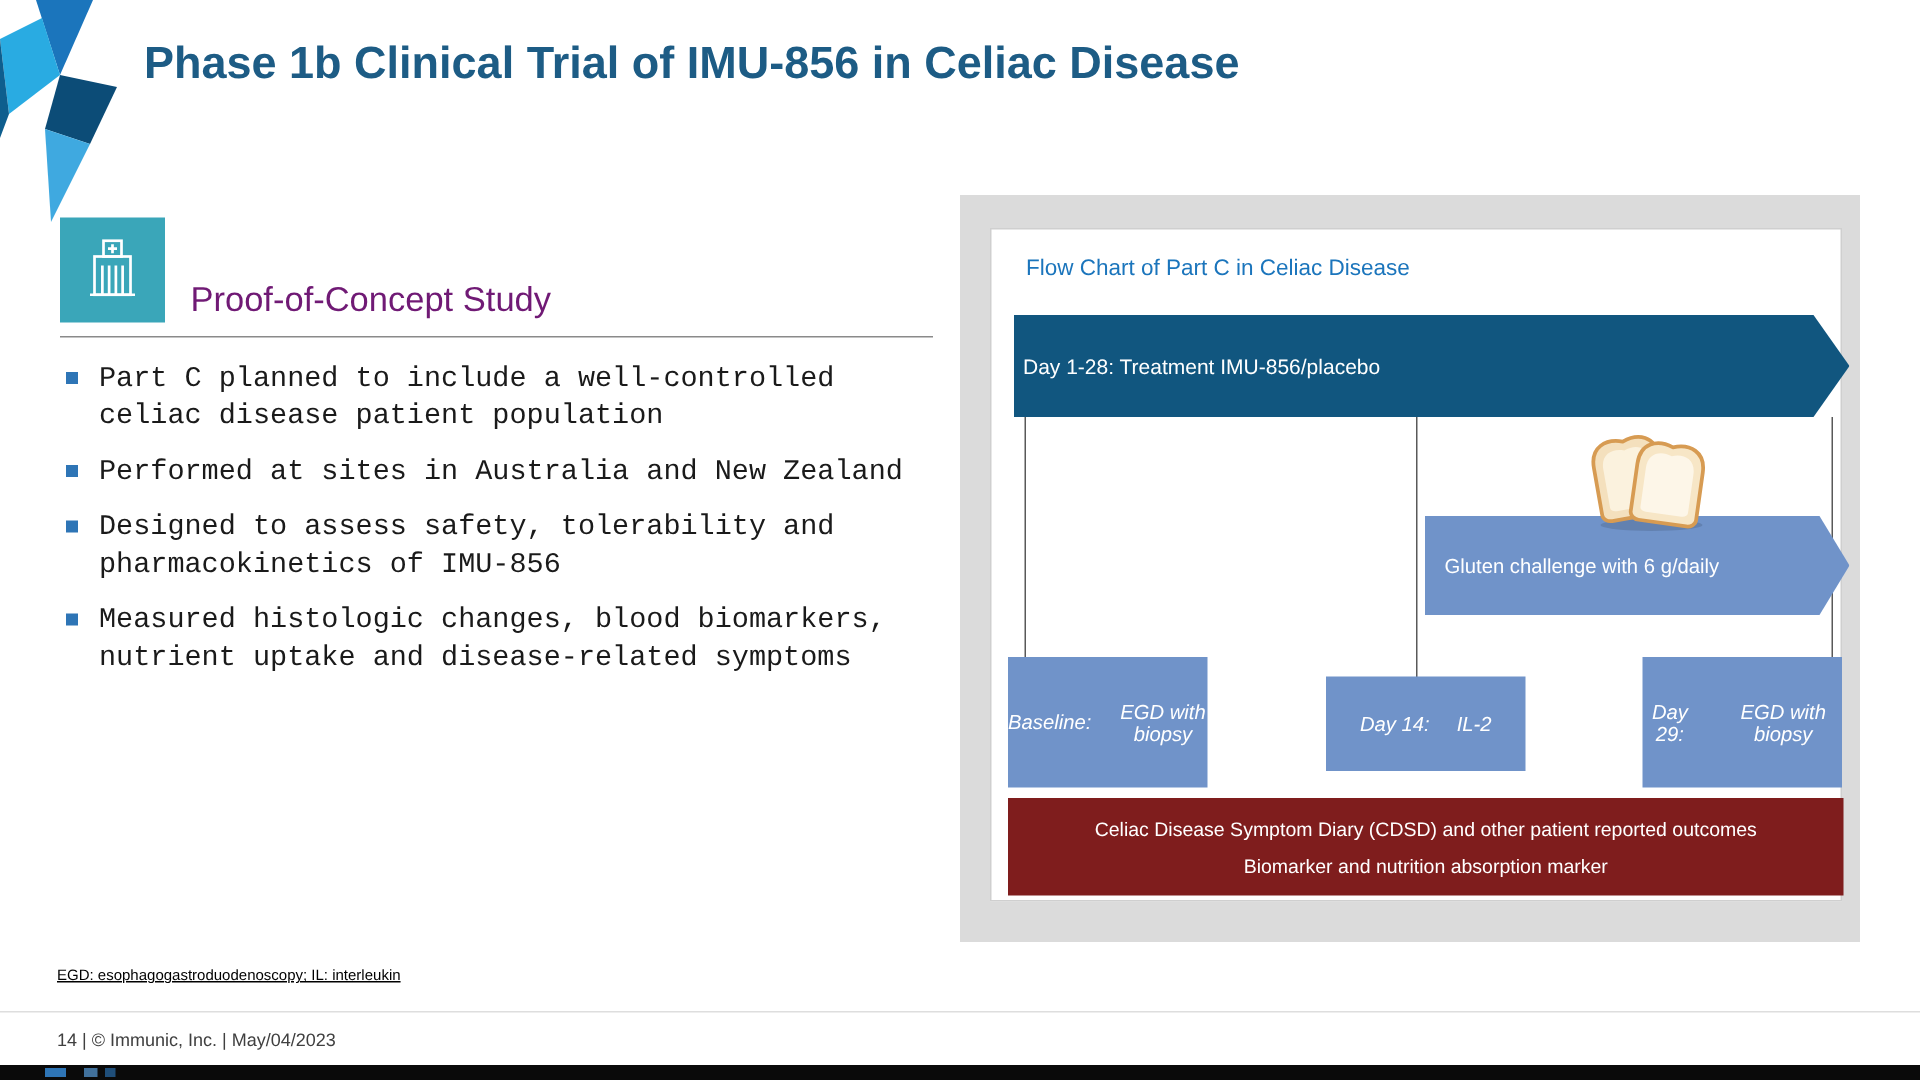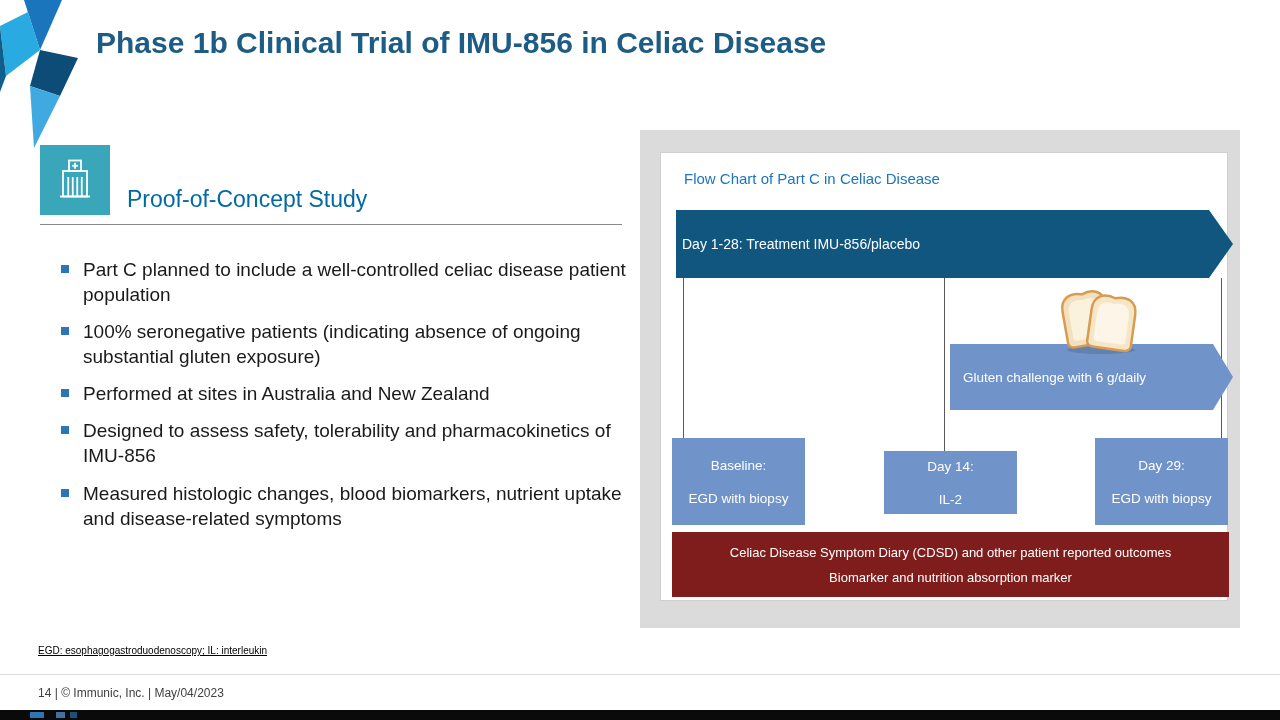--- a/index.html
+++ b/index.html
@@ -12,25 +12,25 @@
   .corner { position:absolute; left:0; top:0; }
   .title { position:absolute; left:96px; top:26px; width:1000px;
            font-size:30px; font-weight:700; color:#1D5C85; }
   .subtitle { position:absolute; left:96px; top:75px;
               font-size:22px; font-weight:700; color:#1B75BC; }
 
   
   .icon-box { position:absolute; left:40px; top:145px; width:70px; height:70px;
               background:#3AA6B9; display:flex; align-items:center; justify-content:center; }
   .section-heading { position:absolute; left:127px; top:186px;
-                     font-size:23px; color:#0369a1; }
+                     font-size:23px; color:#701a75; }
   .heading-rule { position:absolute; left:40px; top:224px; width:582px; height:1px;
                   background:#8a8a8a; }
   .bullets { position:absolute; left:40px; top:240px; width:580px;
-             list-style:none; margin:17px; padding:0; }
+             list-style:none; margin:0; padding:0;font-family:Liberation Mono, monospace; }
   .bullets li { display:flex; margin-bottom:12px; font-size:19px; color:#1a1a1a;
                 line-height:1.32; }
   .sq { width:8px; height:8px; background:#2E75B6; margin:8px 14px 0 4px; flex:none; }
   .bt { max-width:548px; }
 
   
   .panel { position:absolute; left:640px; top:130px; width:600px; height:498px;
            background:#DBDBDB; }
   .card  { position:absolute; left:660px; top:152px; width:568px; height:449px;
            background:#ffffff; border:1px solid #cfcfcf; box-sizing:border-box; }
@@ -49,22 +49,22 @@
 
   .arrow-mid { position:absolute; left:950px; top:344px; width:283px; height:66px;
     background:#7093C9; color:#fff; font-size:13.5px;
     clip-path:polygon(0 0, calc(100% - 20px) 0, 100% 50%, calc(100% - 20px) 100%, 0 100%);
     display:flex; flex-direction:column; justify-content:center; gap:5px;
     padding-left:13px; box-sizing:border-box; z-index:2; }
 
   .bread { position:absolute; left:1046px; top:282px; width:100px; height:74px; z-index:3; }
 
   .fbox { position:absolute; background:#7093C9; color:#fff; font-size:13.5px;
-    display:flex; flex-direction:column; justify-content:center; align-items:center;
-    text-align:center; gap:18px; z-index:2; }
+    display:flex; flex-direction:row; justify-content:center; align-items:center;
+    text-align:center; gap:18px; z-index:2;font-style:italic; }
   .b1 { left:672px;  top:438px; width:133px; height:87px; }
   .b2 { left:884px;  top:451px; width:133px; height:63px; }
   .b3 { left:1095px; top:438px; width:133px; height:87px; }
 
   .banner { position:absolute; left:672px; top:532px; width:557px; height:65px;
     background:#7f1d1d; color:#fff; font-size:13px; text-align:center;
     display:flex; flex-direction:column; justify-content:center; gap:10px; z-index:2; }
 
   
   .footnote { position:absolute; left:38px; top:645px; font-size:10px; color:#000;text-decoration:underline; }
@@ -111,24 +111,20 @@
       <line x1="41" y1="28" x2="41" y2="54"></line>
     </svg>
   </div>
   <div class="section-heading">Proof-of-Concept Study</div>
   <div class="heading-rule"></div>
 
   <ul class="bullets">
     <li>
       <span class="sq"></span>
       <span class="bt">Part C planned to include a well-controlled celiac disease patient population</span>
-    </li>
-    <li>
-      <span class="sq"></span>
-      <span class="bt">100% seronegative patients (indicating absence of ongoing substantial gluten exposure)</span>
     </li>
     <li>
       <span class="sq"></span>
       <span class="bt">Performed at sites in Australia and New Zealand</span>
     </li>
     <li>
       <span class="sq"></span>
       <span class="bt">Designed to assess safety, tolerability and pharmacokinetics of IMU-856</span>
     </li>
     <li>

